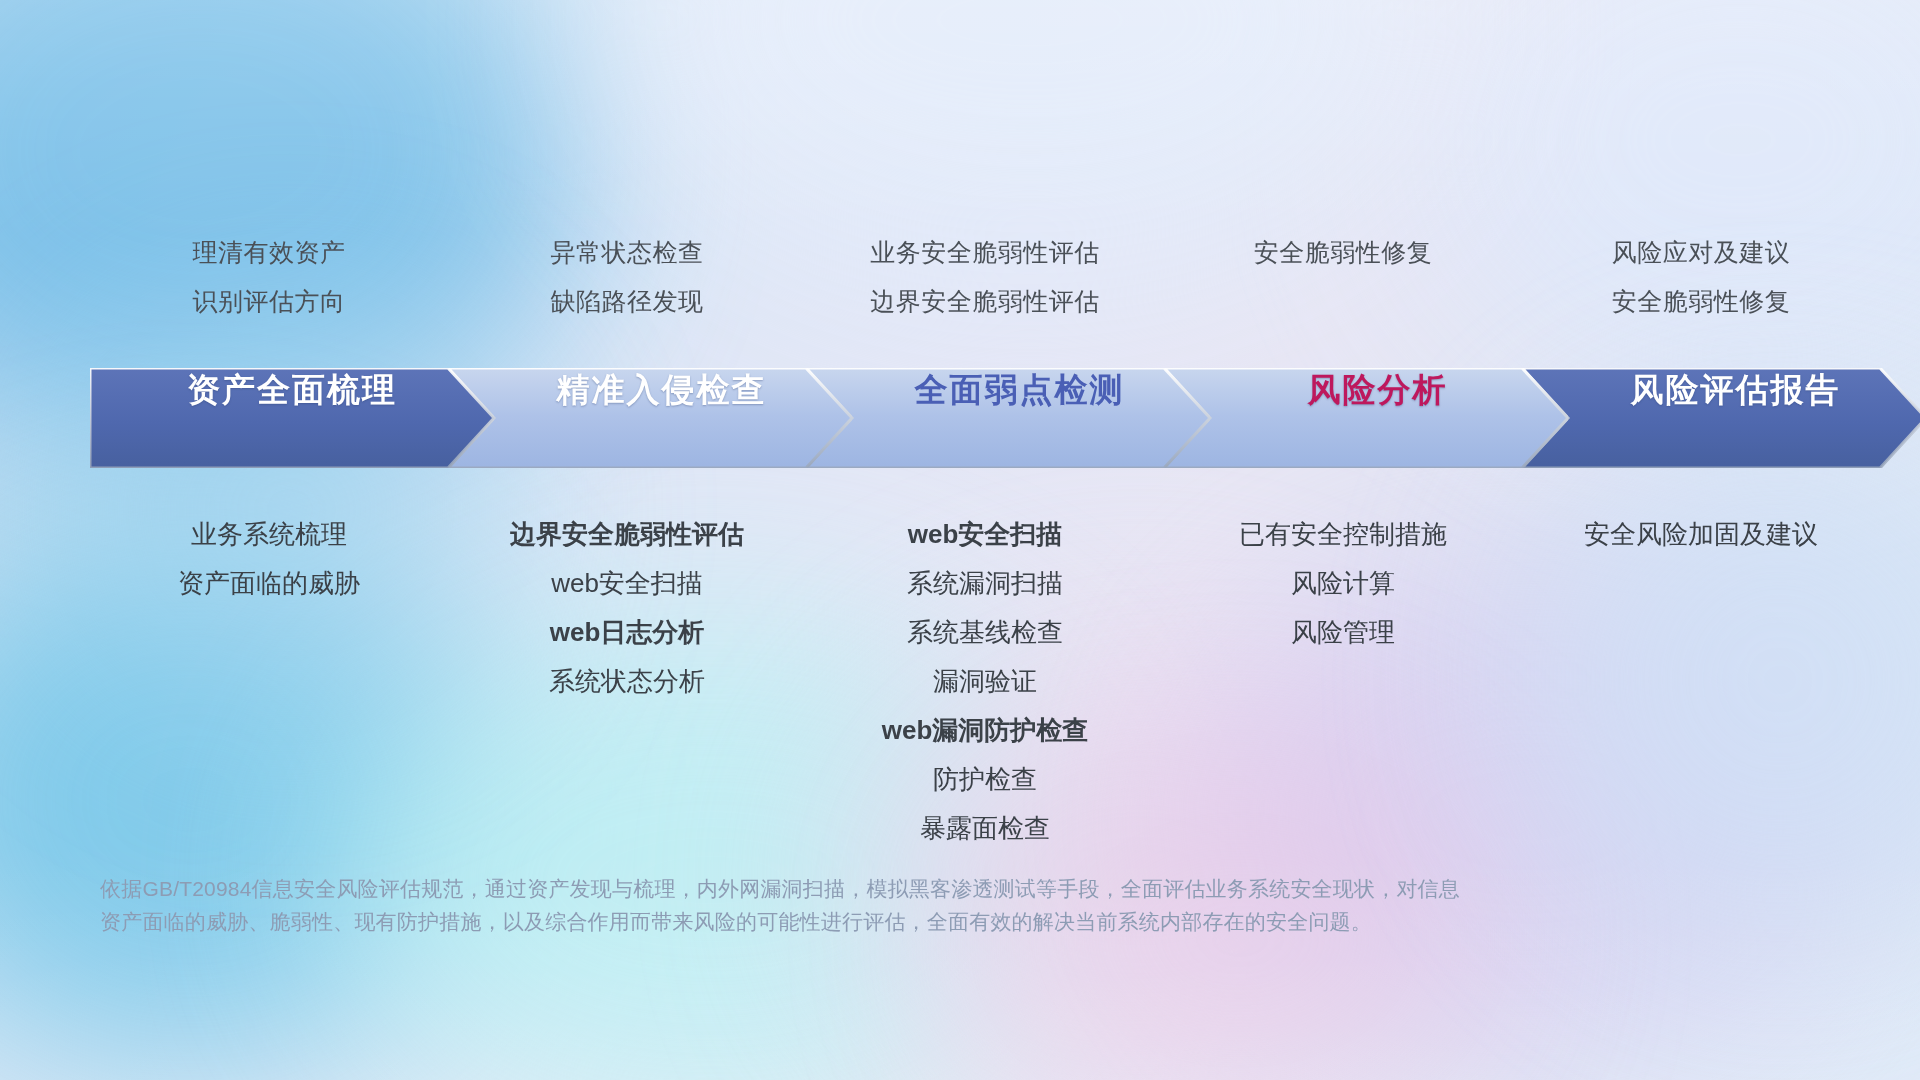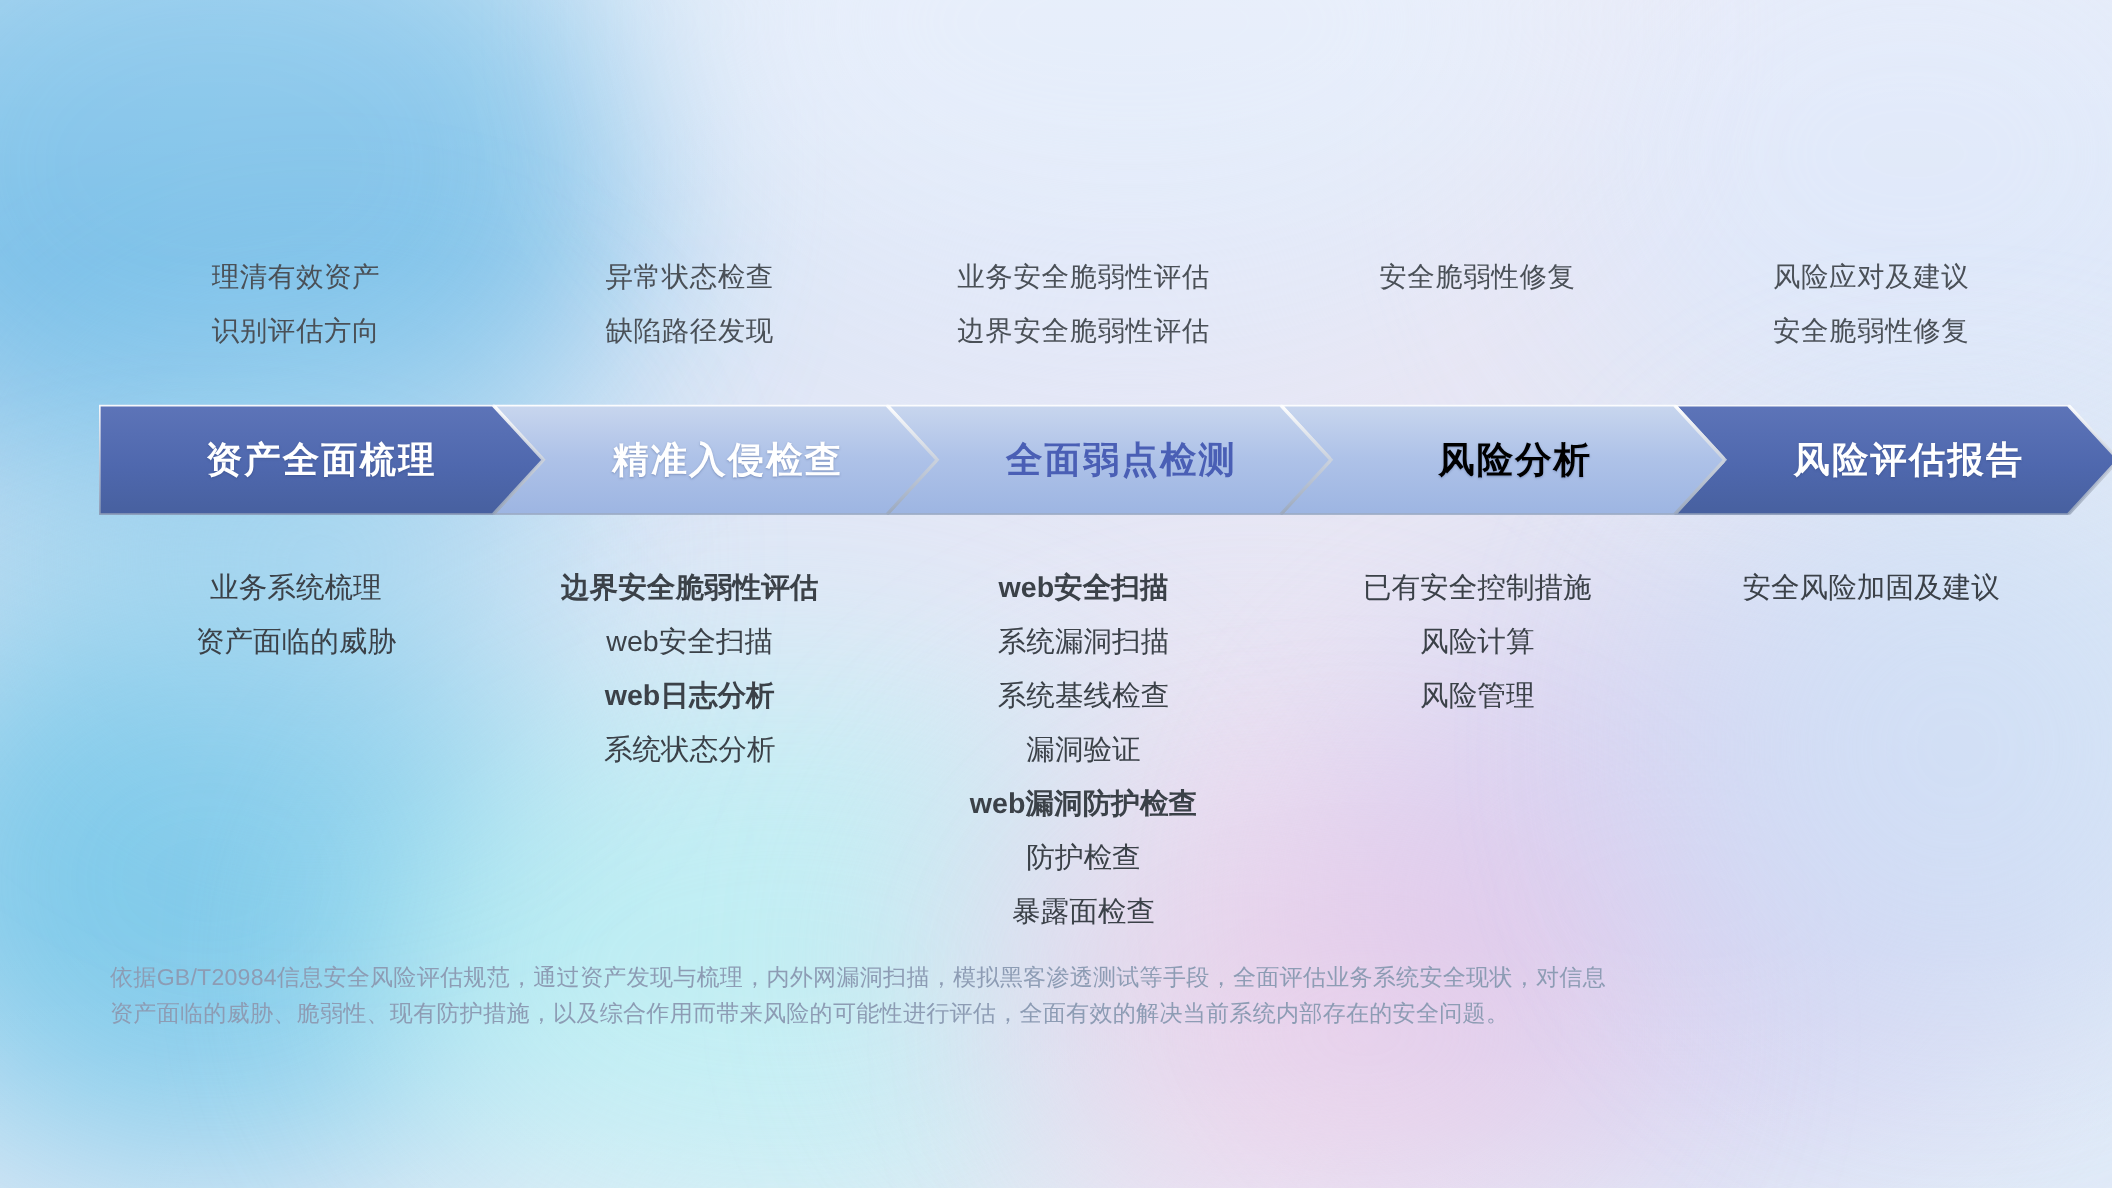--- a/index.html
+++ b/index.html
@@ -56,21 +56,21 @@
     font-size:25px;
     line-height:49px;
     letter-spacing:.5px;
     white-space:nowrap;
   }
   .top-block .line{display:block;}
 
   
   .chev{
     position:absolute;top:368px;height:100px;
-    display:flex;align-items:center;justify-content:center;
+    display:flex;align-items:flex-start;justify-content:center;
   }
   .chev .cap{
     position:relative;z-index:3;
     font-size:33px;font-weight:bold;letter-spacing:2px;
     white-space:nowrap;
   }
   .chev .shape{position:absolute;inset:0;z-index:1;}
   .chev .shape svg{width:100%;height:100%;display:block;}
 
   
@@ -223,21 +223,21 @@
            <stop offset="100%" stop-color="#9db5e2"></stop>
          </linearGradient>
            <linearGradient id="e3" x1="0" y1="0" x2="0" y2="1">
              <stop offset="0%" stop-color="#ffffff" stop-opacity=".95"></stop>
              <stop offset="100%" stop-color="#9aa7bb" stop-opacity=".85"></stop>
            </linearGradient>
          </defs>
          <polygon points="0,0 358,0 404,50 358,100 0,100 46,50" fill="url(#g3)" stroke="url(#e3)" stroke-width="3"></polygon>
        </svg>
             </div>
-            <span class="cap" style="color: #000000; margin-left: 23px; text-shadow: rgba(40, 60, 110, 0.35) 0px 1px 2px;">风险分析</span>
+            <span class="cap" style="color: #be185d; margin-left: 23px; text-shadow: rgba(40, 60, 110, 0.35) 0px 1px 2px;">风险分析</span>
           </div>
           <div class="bot-block">
             <span class="line">已有安全控制措施</span>
             <span class="line">风险计算</span>
             <span class="line">风险管理</span>
           </div>
         </div>
         <div class="col" style="left: 1432px; width: 358px;">
           <div class="top-block">
             <span class="line">风险应对及建议</span>

